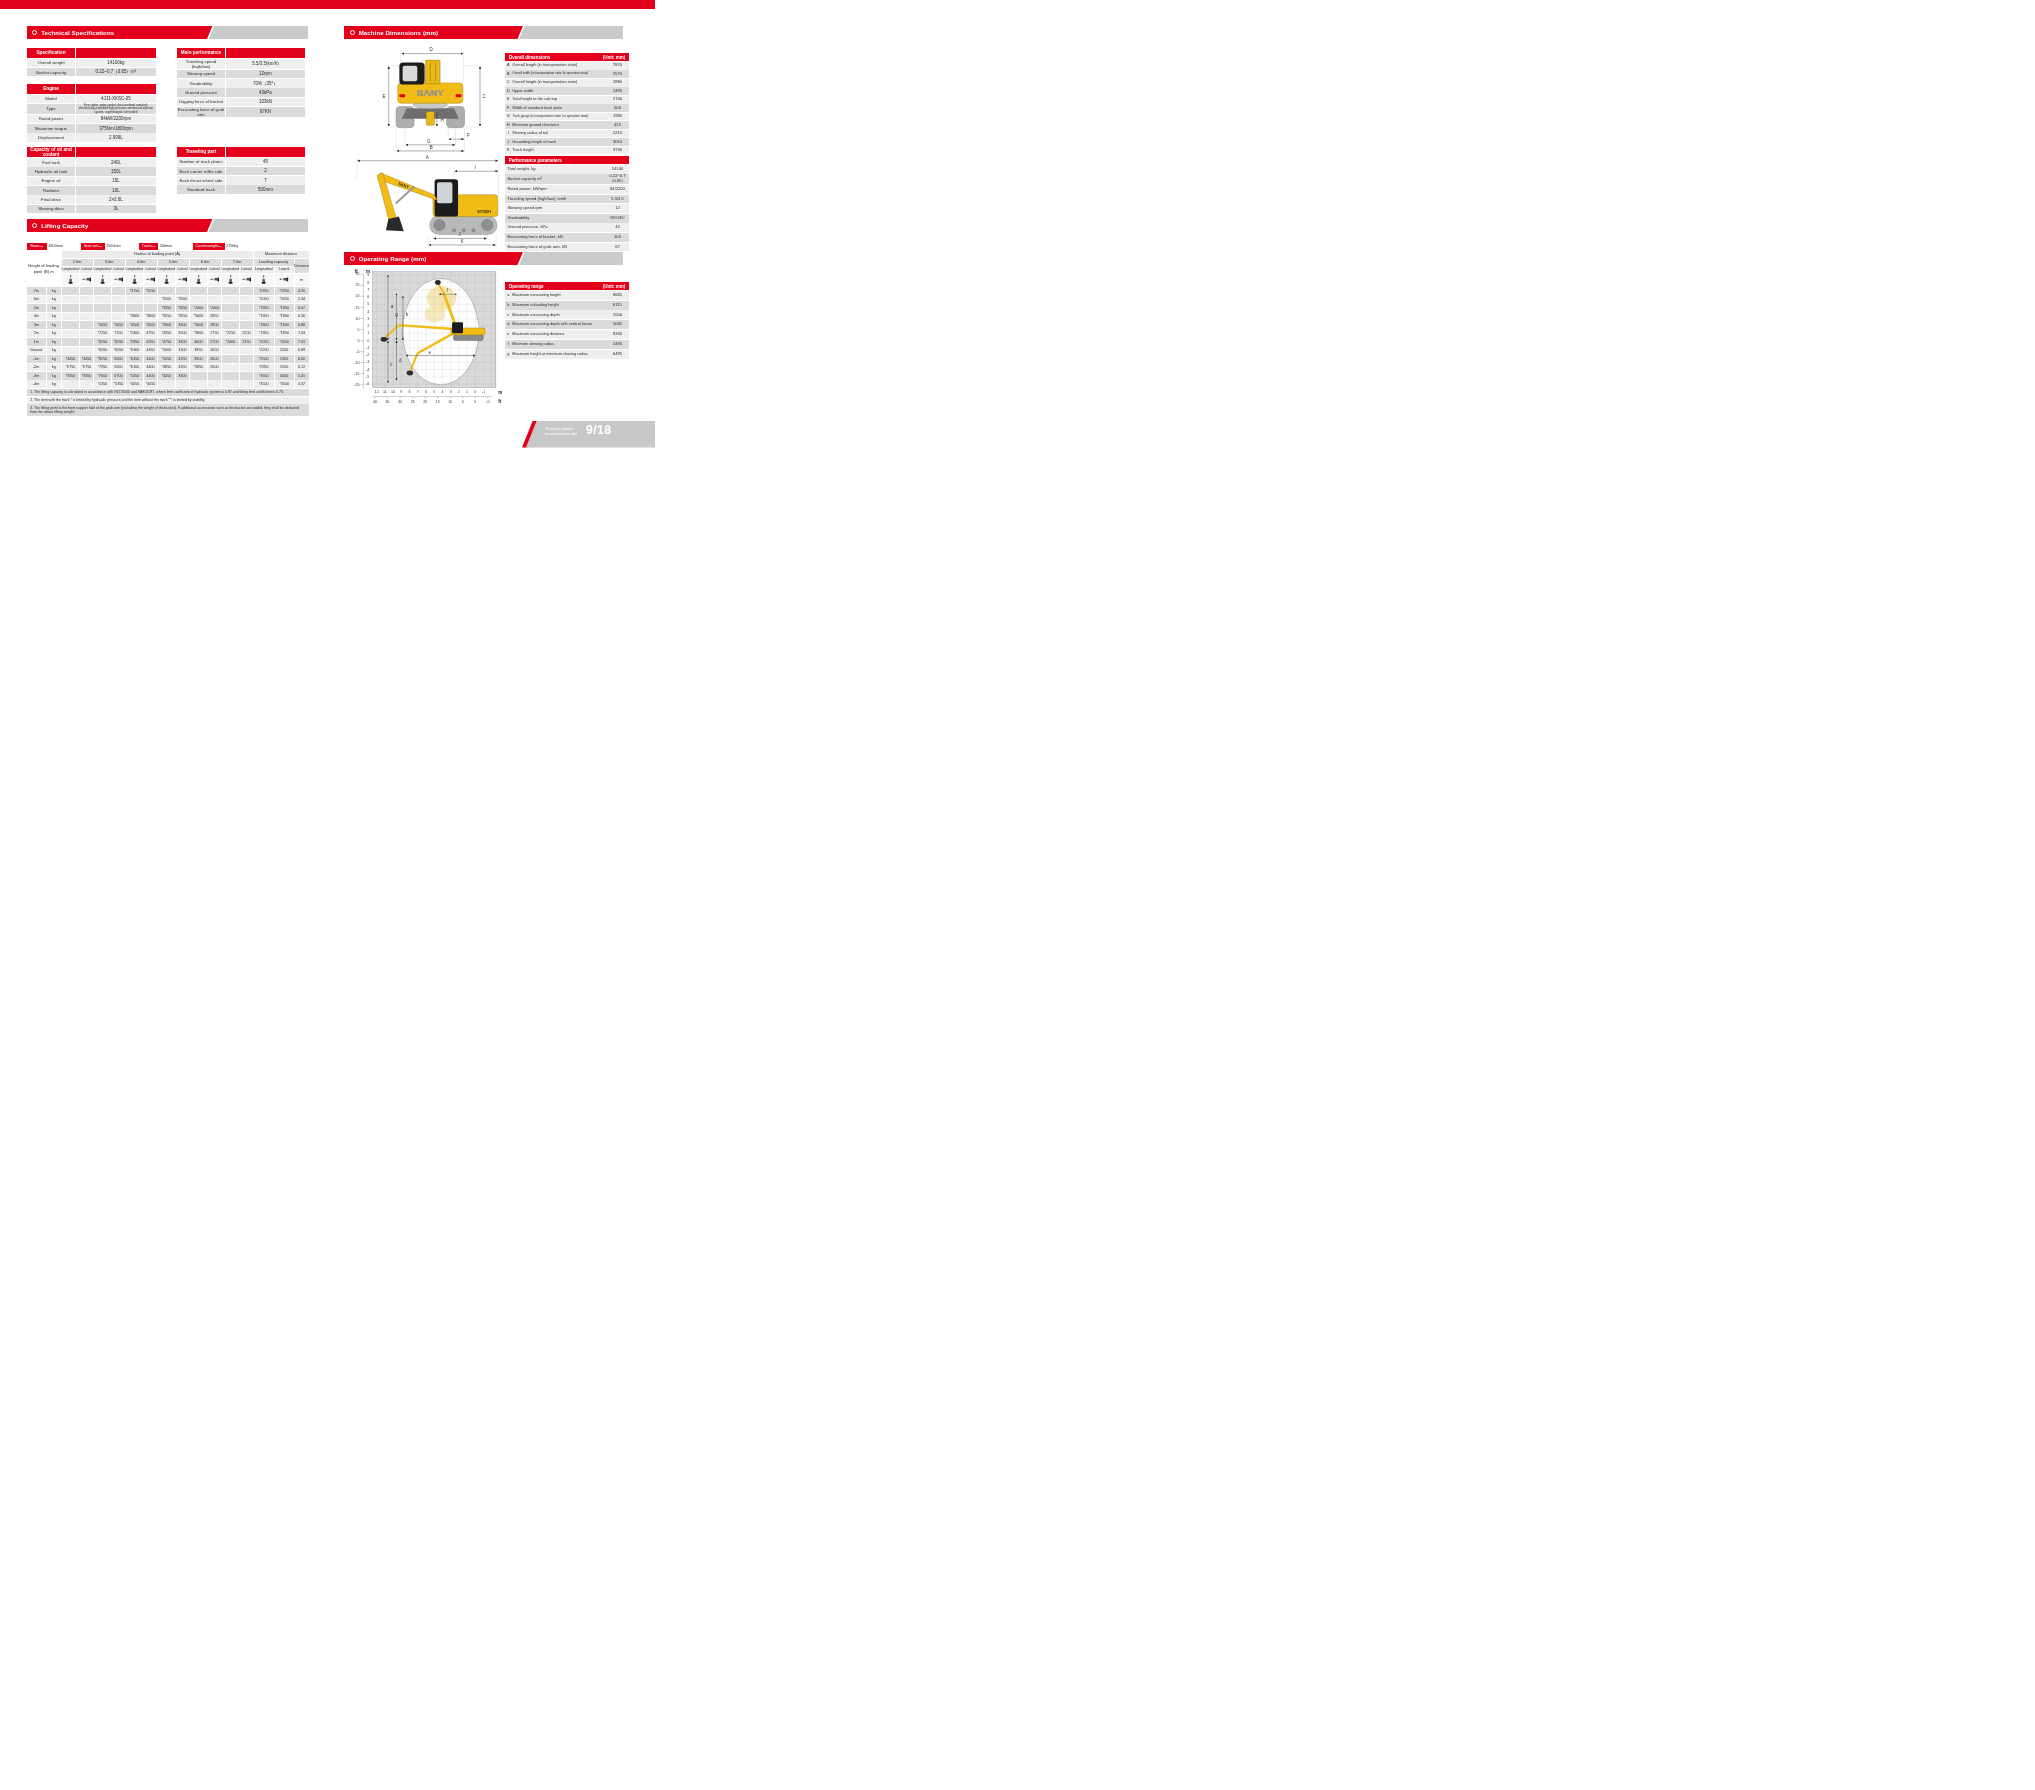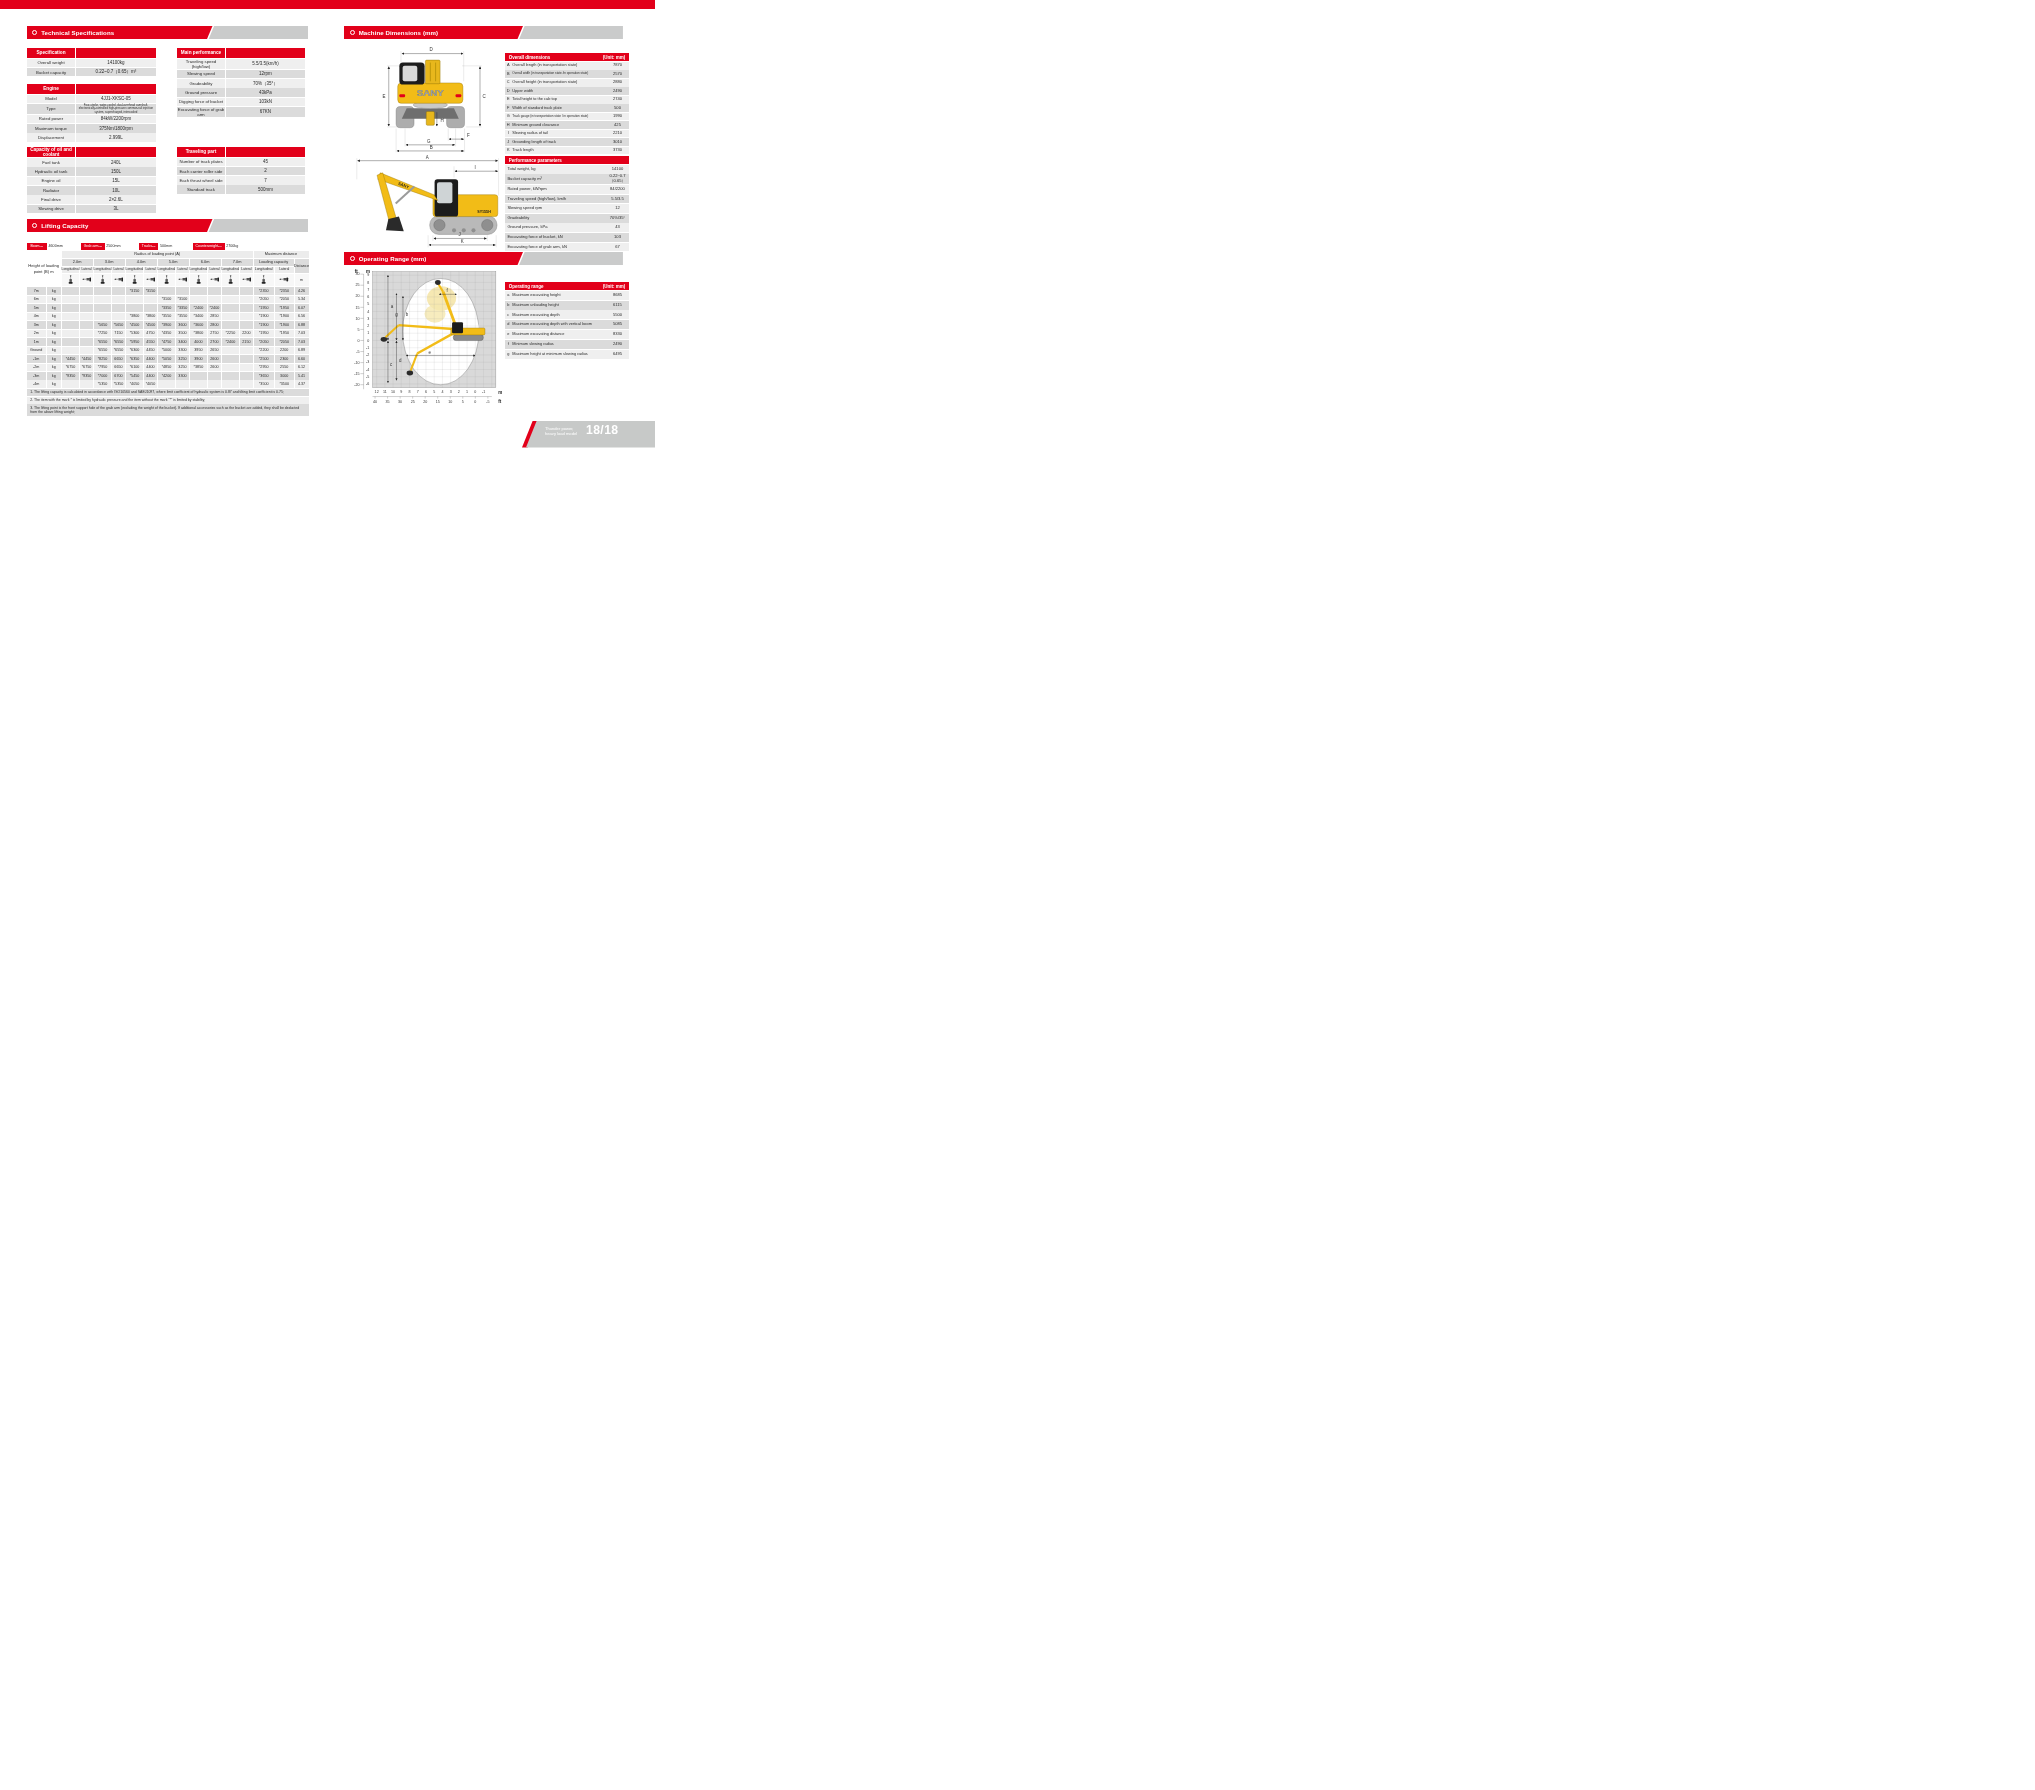--- a/index.html
+++ b/index.html
@@ -998,16 +998,16 @@
         <div class="cell kv-value">6495</div>
       </div>
     </div>
 
   <div id="footer-red"></div>
   <div id="footer-band">
     <div id="footer-tagline">
       <div>Thunder power,</div>
       <div>heavy load model</div>
     </div>
-    <div id="footer-page">18/18</div>
+    <div id="footer-page">9/18</div>
   </div>
 </div>
 
 
 </body></html>

